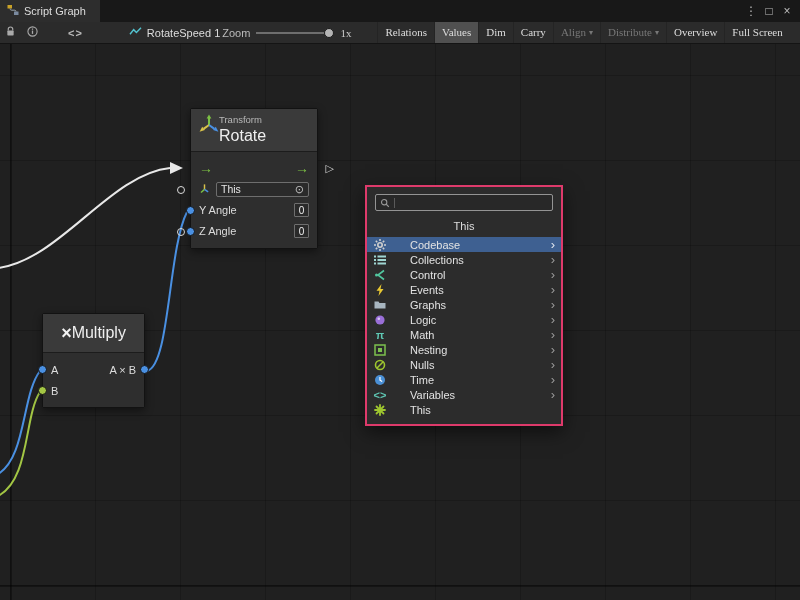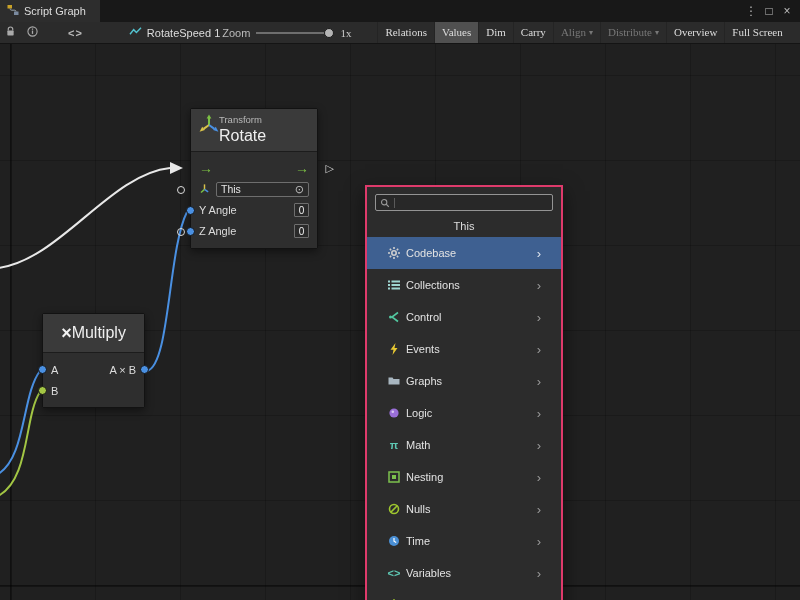--- a/index.html
+++ b/index.html
@@ -77,21 +77,21 @@
   
   .finder { position:absolute; left:365px; top:141px; width:198px; background:#2c2c2c;
     border:2px solid #de3a6b; box-shadow:0 6px 18px rgba(0,0,0,0.55); z-index:20; }
   .finder-search { margin:7px 8px 3px; height:17px; background:#282828; border:1px solid #949494;
     border-radius:2px; display:flex; align-items:center; padding:0 4px; gap:4px; }
   .fs-divider { width:1px; height:10px; background:#5a5a5a; }
   .finder-search input { flex:1; background:transparent; border:none; outline:none; color:#eee;
     font-size:11px; height:13px; font-family:inherit; min-width:0; }
   .finder-title { text-align:center; padding:6px 0 5px; font-size:11px; color:#ddd; }
   .finder-list { padding-bottom:7px; }
-  .finder-item { height:32px; display:flex; align-items:center; gap:5px; padding:0 20px;
+  .finder-item { height:15px; display:flex; align-items:center; gap:23px; padding:0 6px;
     font-size:11px; color:#e2e2e2; }
   .finder-item.selected { background:#3e6091; }
   .fi-icon { width:14px; height:13px; display:flex; align-items:center; justify-content:center;
     font-size:11px; font-weight:bold; flex:none; }
   .fi-label { white-space:nowrap; }
   .fi-chevron { margin-left:auto; color:#9a9a9a; font-size:13px; line-height:1; }
   .finder-item.selected .fi-chevron { color:#dfe6ef; }
 </style>
 </head>
 <body>

